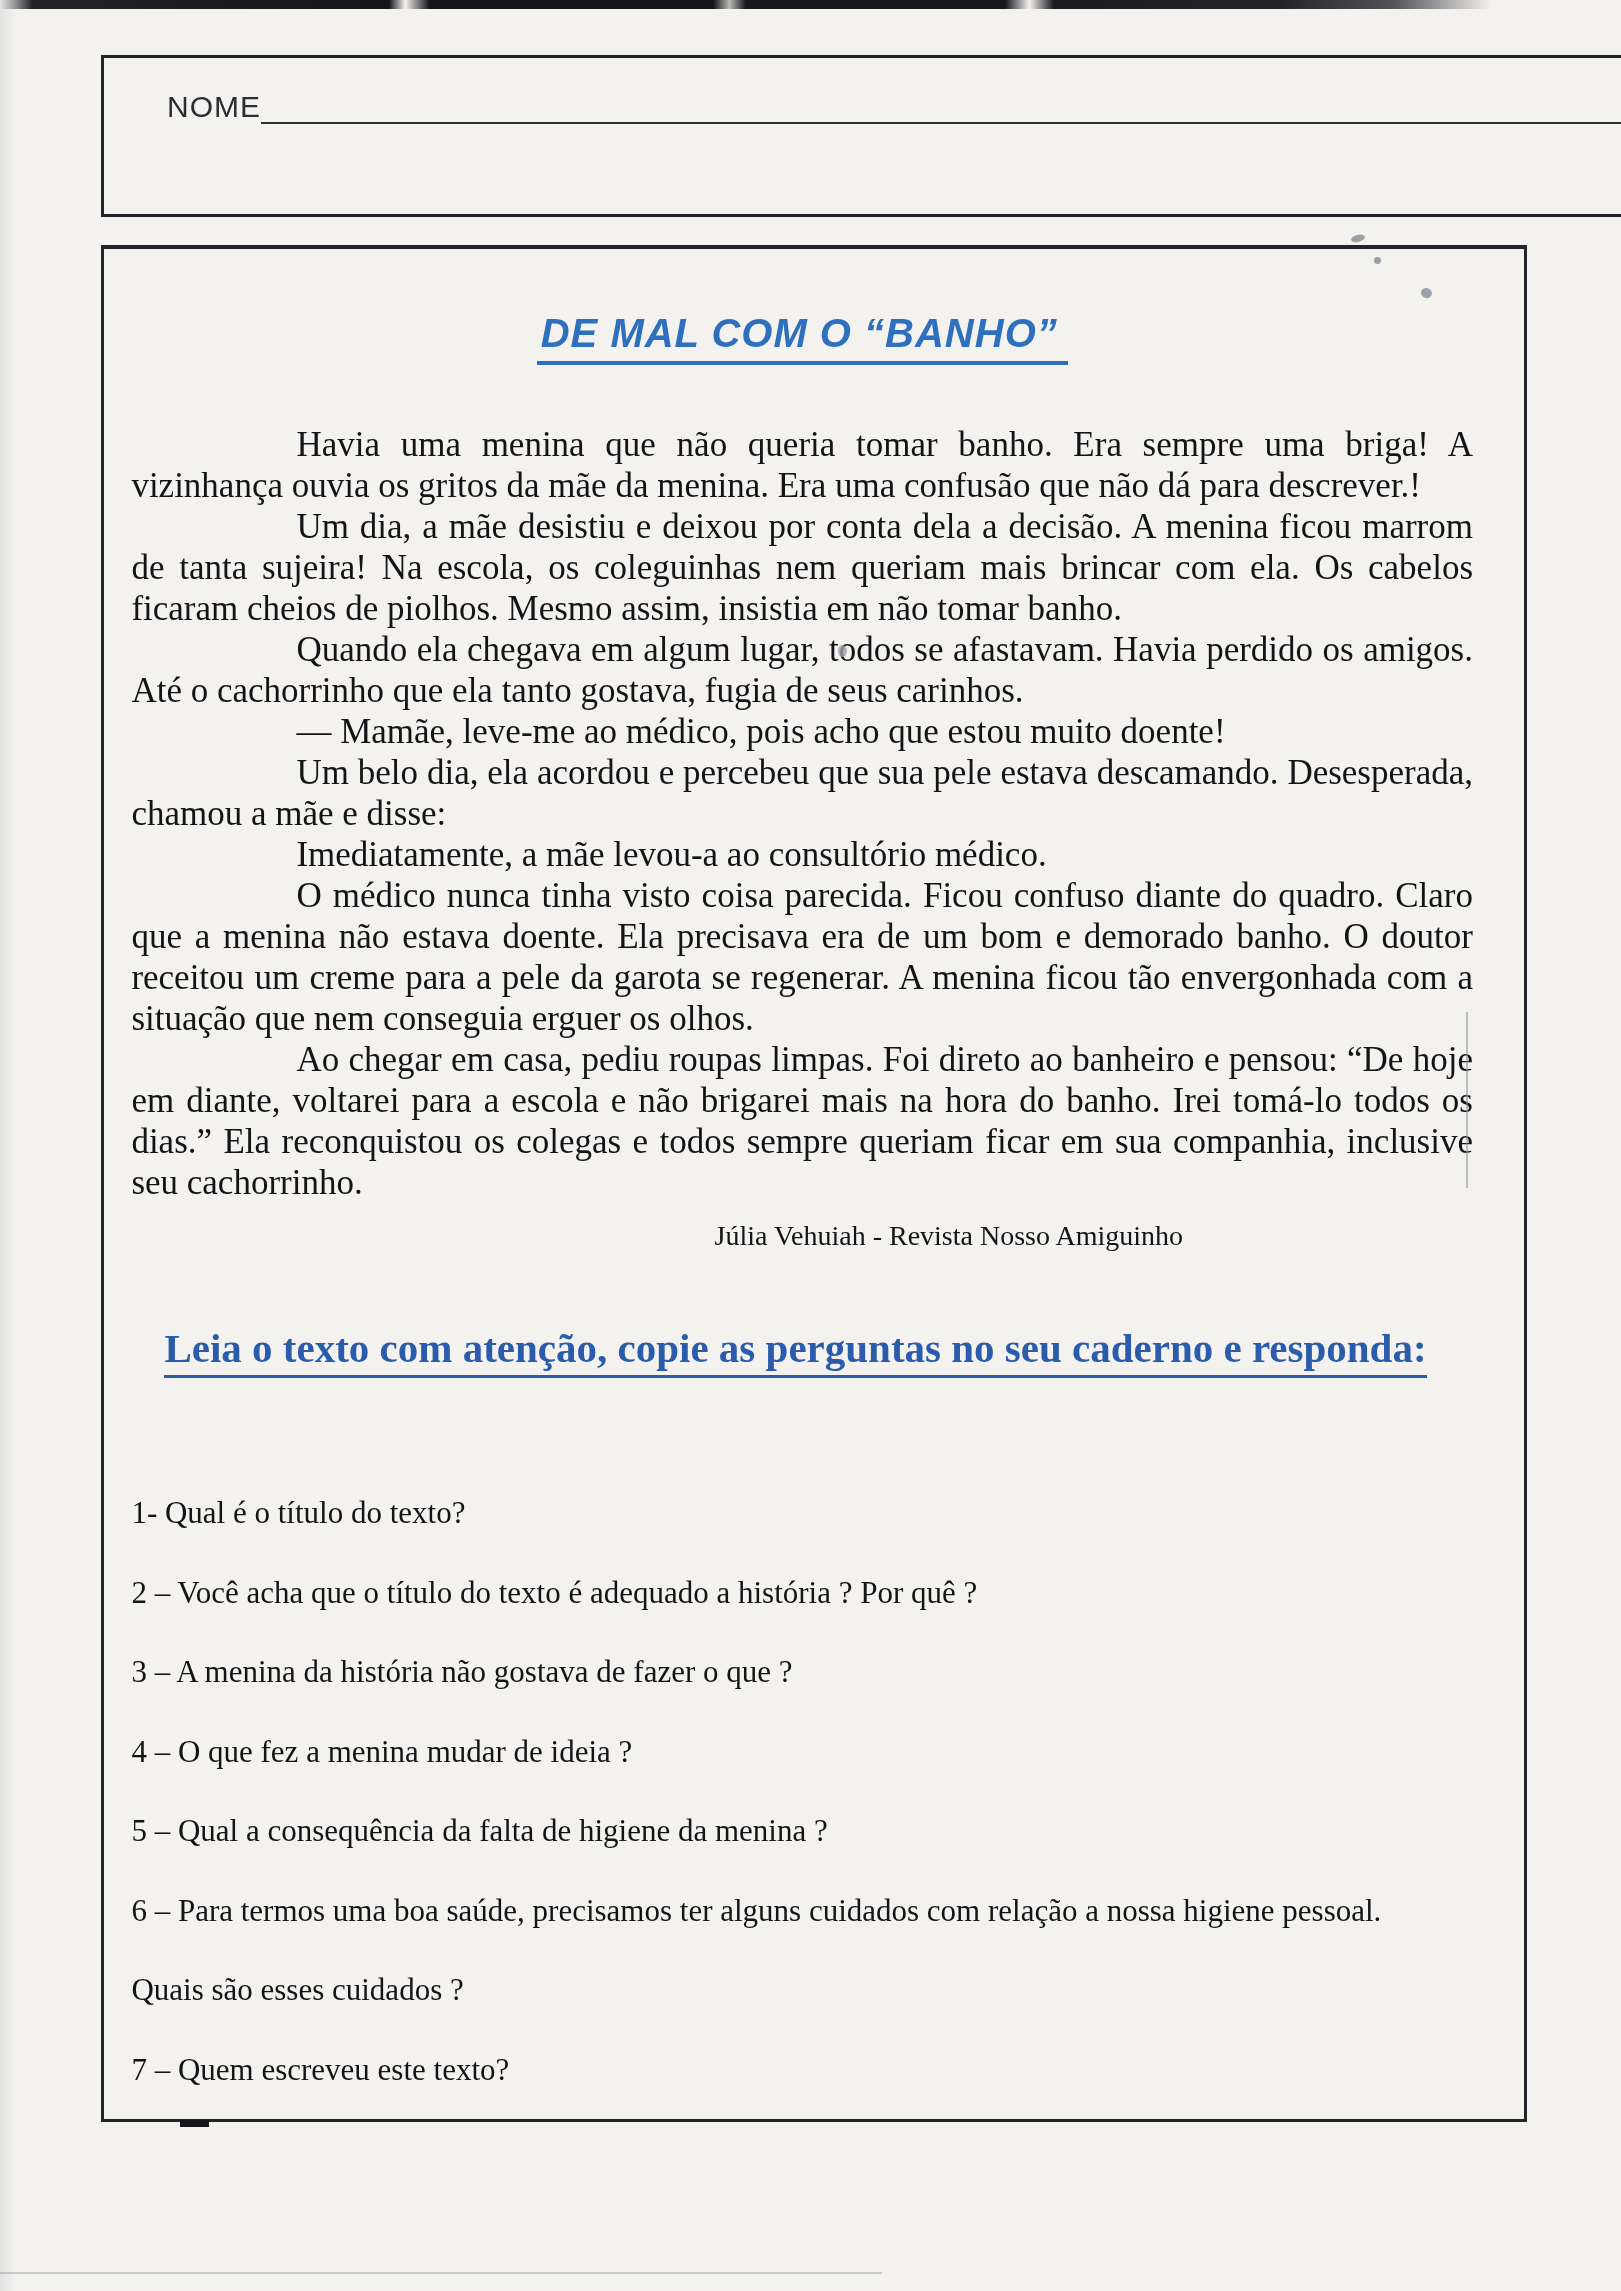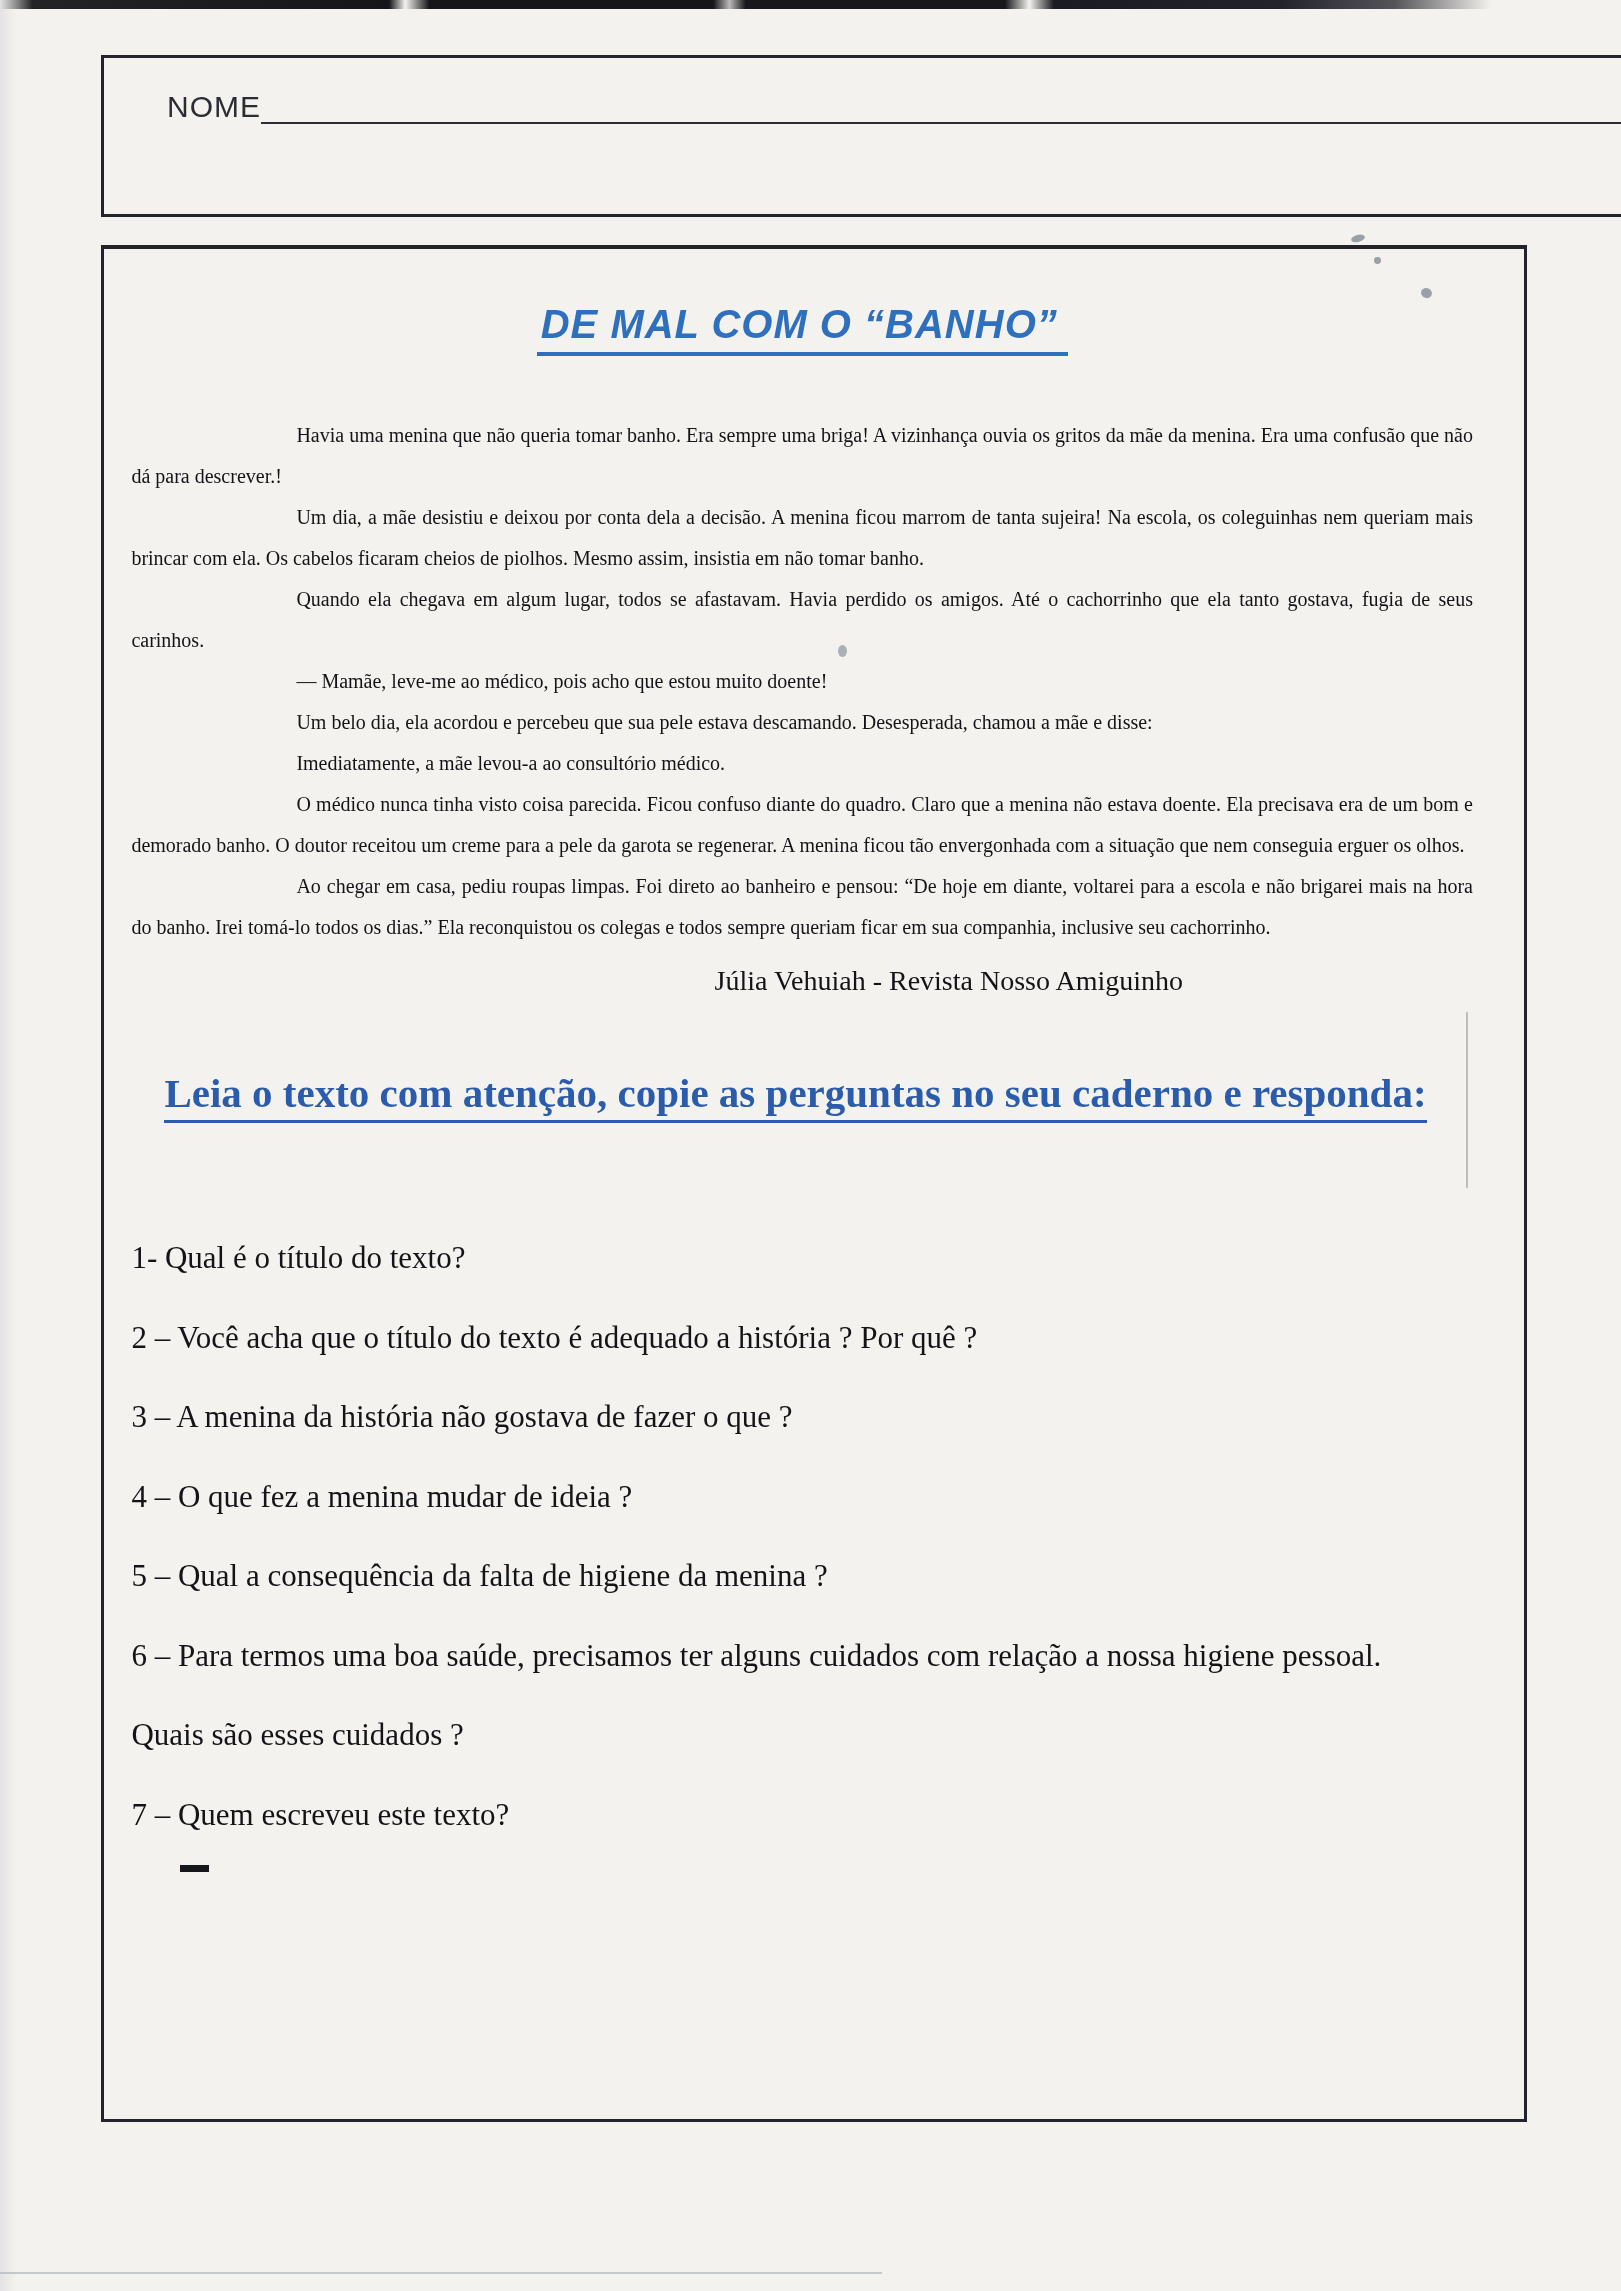--- a/index.html
+++ b/index.html
@@ -53,40 +53,40 @@
   .data-dot {
     position:absolute; left:3.9px; bottom:2px; width:6.9px; height:9.8px;
     background:#3a3b44; border-radius:60% 40% 70% 30%; transform:rotate(18deg);
   }
 
   
   .main-box {
     position:absolute; left:101px; top:245px; width:1426px; height:1877px;
     border:3.9px solid #23242b; border-top-width:4.9px; box-sizing:border-box;
   }
-  .content { position:absolute; left:27.4px; right:51px; top:0; }
+  .content { position:absolute; left:27.4px; right:51px; top:9px; }
 
   .story-title { margin-top:53px; text-align:center; }
   .story-title .t {
     display:inline-block; position:relative;
     font-family:"Liberation Sans", sans-serif;
     font-weight:bold; font-style:italic;
     font-size:40px; letter-spacing:1px;
     color:#2e6fbe;
     border-bottom:4.9px solid #2e6fbe;
     padding:0 9.8px 4.9px 3.9px;
   }
   .title-blob {
     position:absolute; left:49px; bottom:-4.9px; width:29px; height:6.9px;
     background:#16171b;
   }
 
   .story-body { margin-top:59px; }
   .story-par {
-    margin:0; font-size:20px; line-height:41px;
+    margin:0; font-size:35px; line-height:41px;
     text-align:justify; text-indent:165px; color:#141418;
   }
 
   .attribution {
     margin-top:17.6px; padding-right:290px;
     font-size:28px; text-align:right; color:#141418;
   }
 
   .instruction {
     margin-top:72px; margin-left:33px;

